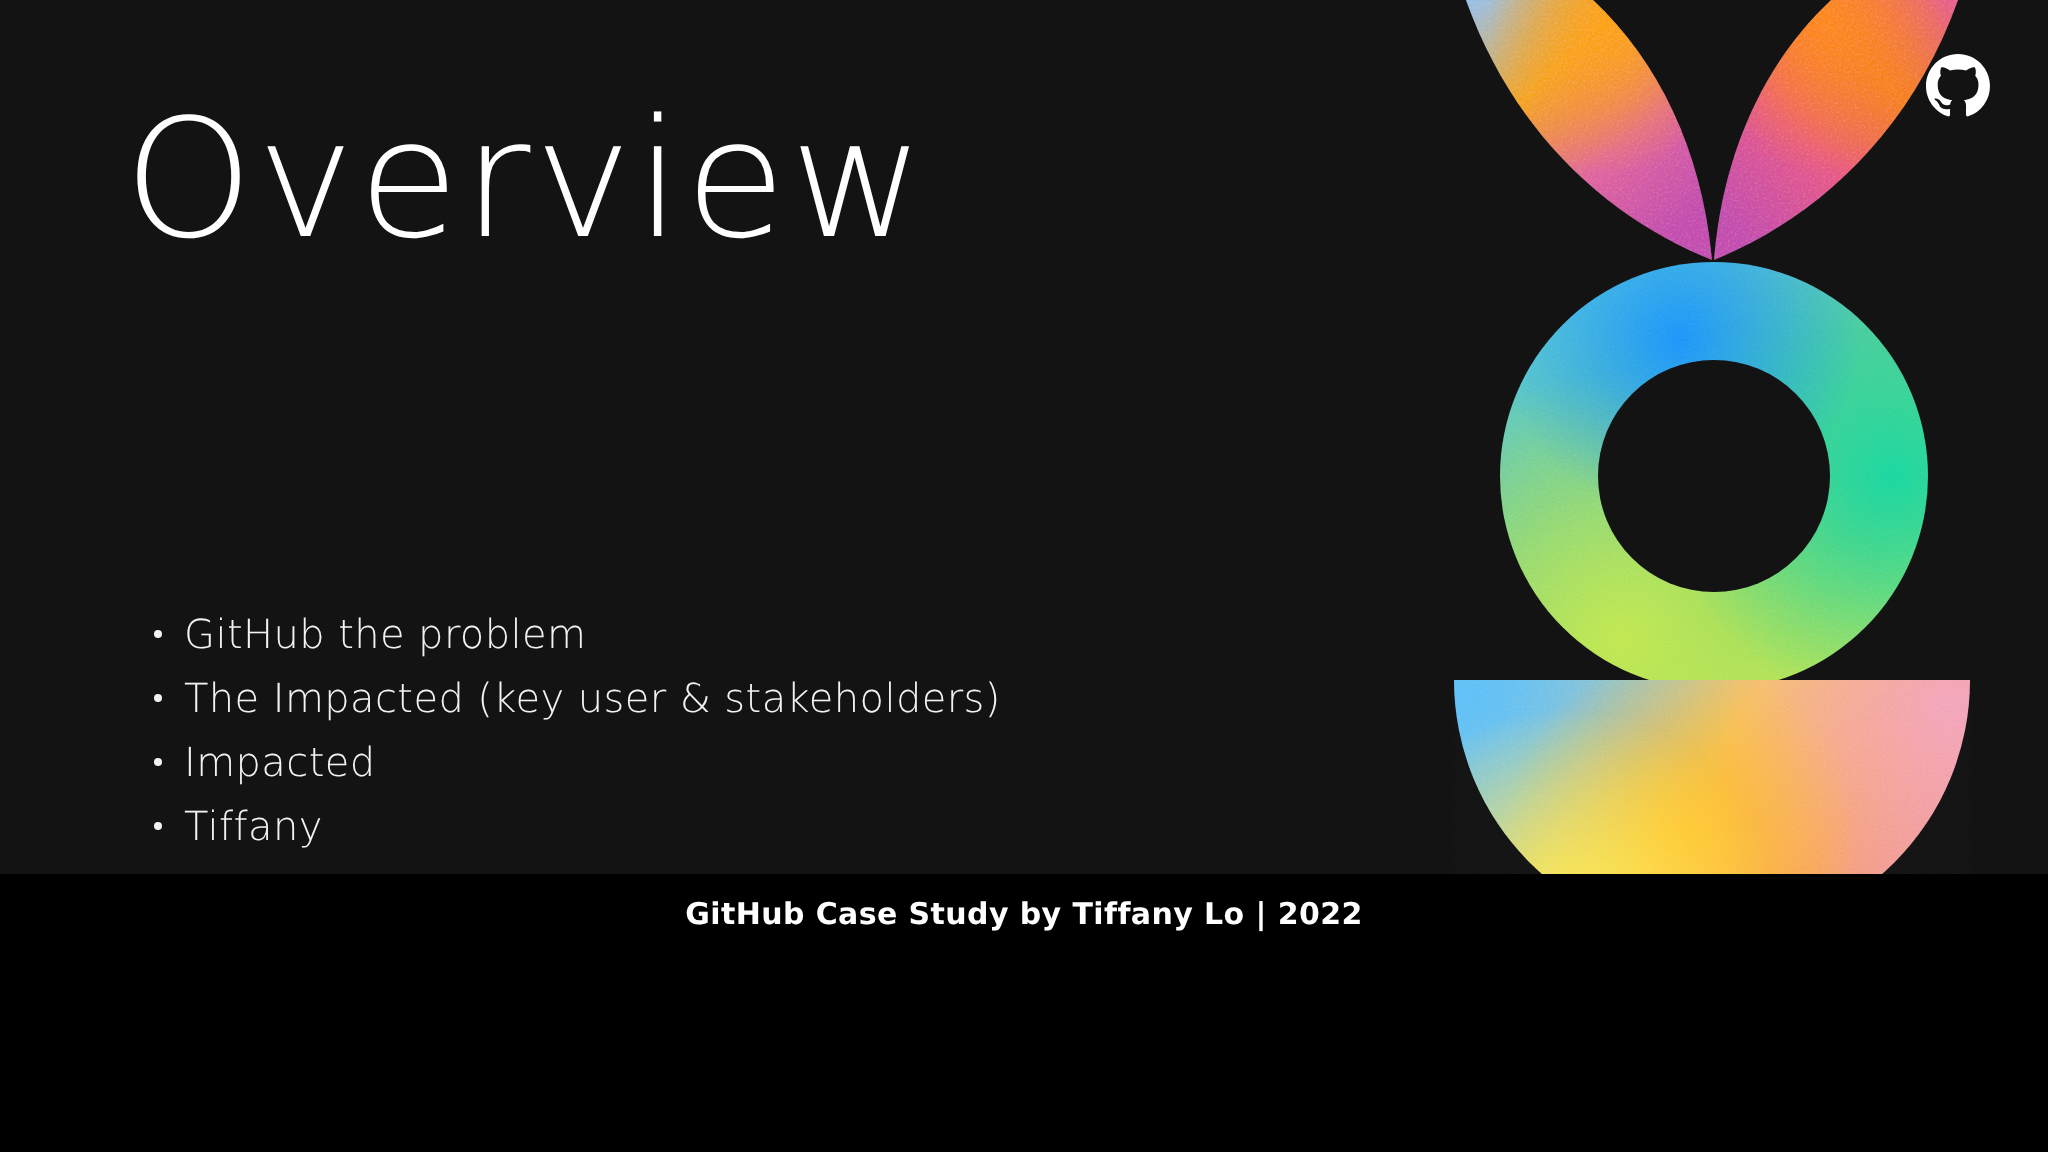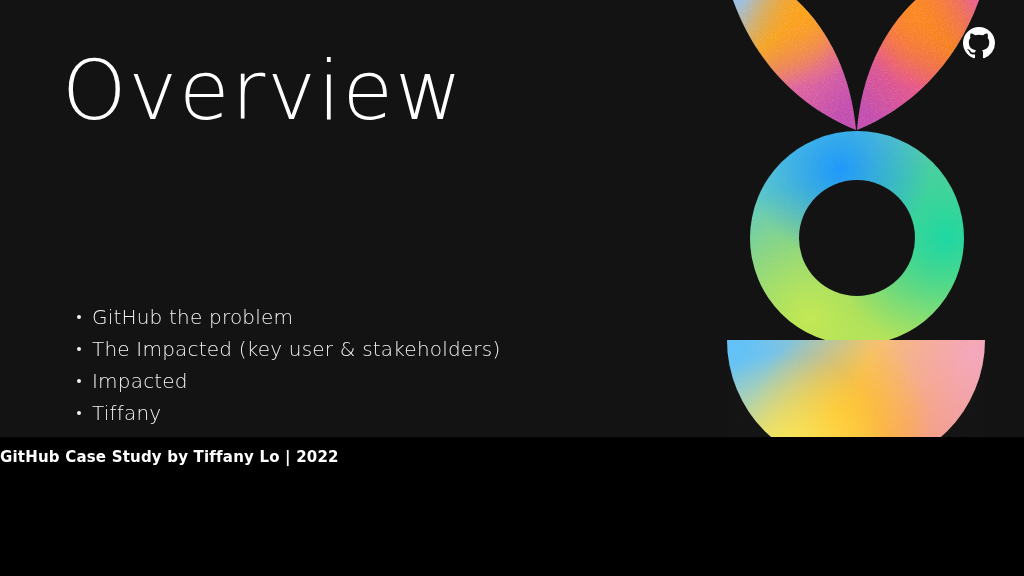--- a/index.html
+++ b/index.html
@@ -66,21 +66,21 @@
   
   .footer-bar {
     position: absolute;
     left: 0;
     right: 0;
     bottom: 0;
     height: 39px;
     background: #000000;
     display: flex;
     align-items: center;
-    justify-content: flex-start;
+    justify-content: center;
   }
   .footer-text {
     font-family: "DejaVu Sans", sans-serif;
     font-size: 15px;
     font-weight: bold;
     color: #ffffff;
     letter-spacing: 0.2px;
   }
 
   

